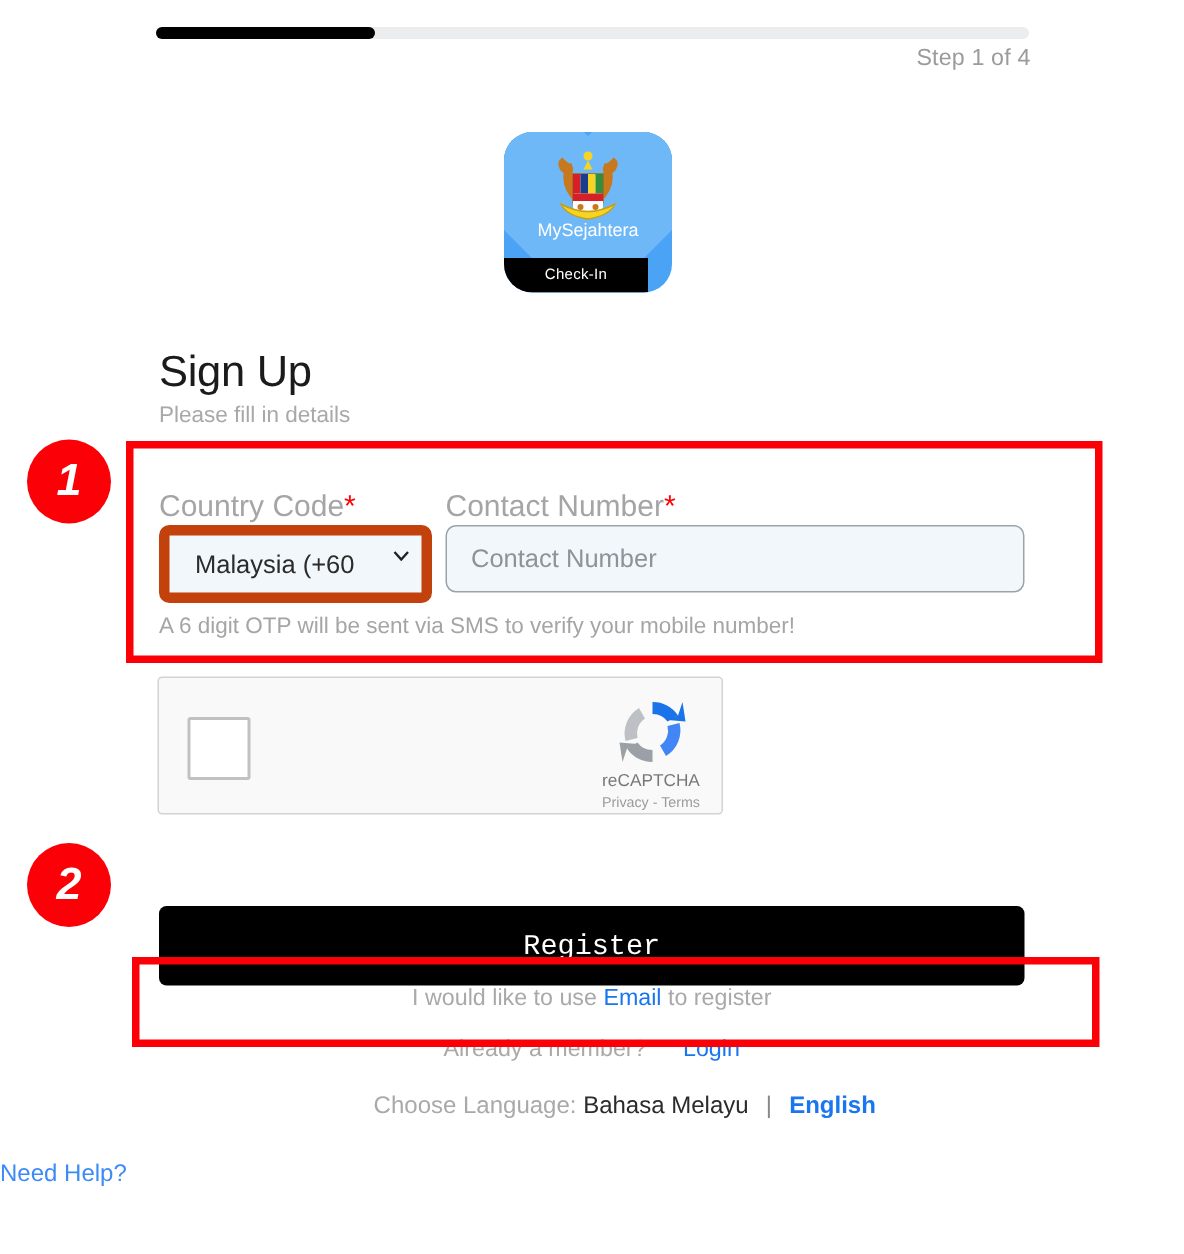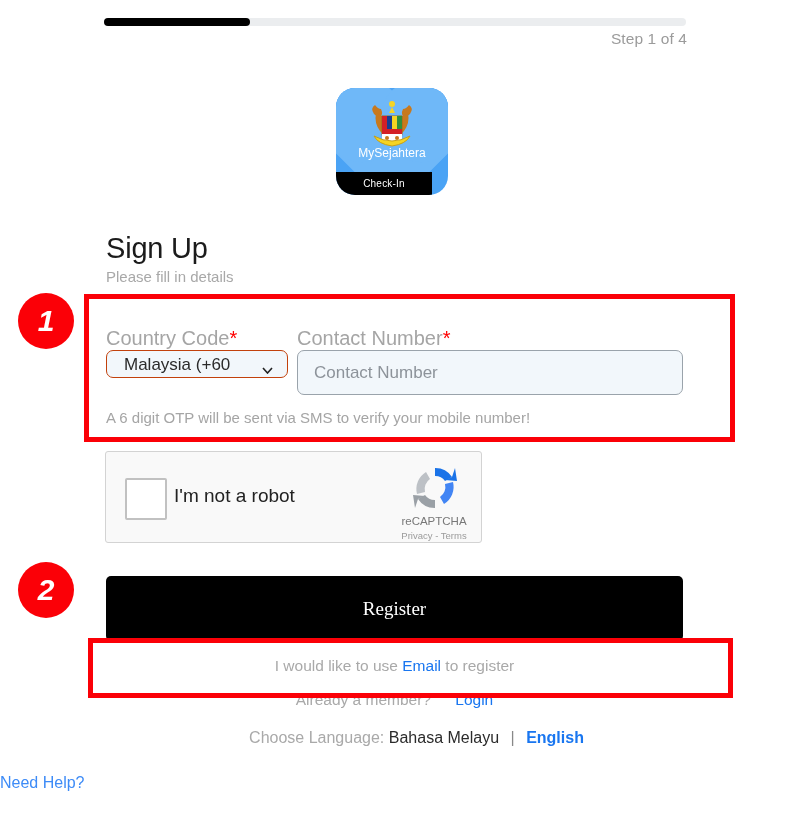--- a/index.html
+++ b/index.html
@@ -141,23 +141,23 @@
     font-size: 20px;
     color: #a5a5a5;
   }
   .req { color: #ff0000; }
 
   .country-select {
     position: absolute;
     left: 106px;
     top: 350px;
     width: 182px;
-    height: 28px;
+    height: 52px;
     background: #f2f7fb;
-    border: 1px solid #c2410c;
+    border: 7px solid #c2410c;
     border-radius: 7px;
     font-size: 17px;
     color: #2b2b2b;
     font-family: "Liberation Sans", sans-serif;
     padding-left: 17px;
     box-sizing: border-box;
     appearance: none;
     -webkit-appearance: none;
   }
   .select-caret {
@@ -246,29 +246,29 @@
     text-align: center;
     font-size: 9.5px;
     color: #9b9b9b;
   }
   .rc-links a { color: #9b9b9b; text-decoration: none; }
 
   
   .register-btn {
     position: absolute;
     left: 106px;
-    top: 576px;
+    top: 604px;
     width: 577px;
-    height: 65px;
+    height: 53px;
     background: #000000;
     color: #ffffff;
     border: none;
     border-radius: 5px;
     font-size: 19px;
-    font-family: Liberation Serif, serif;
+    font-family: Liberation Mono, monospace;
     cursor: pointer;
   }
 
   
   .alt-line {
     position: absolute;
     left: 0; right: 0;
     top: 657px;
     text-align: center;
     font-size: 15.5px;
@@ -383,21 +383,20 @@
 <svg class="select-caret" viewBox="0 0 11 7">
   <path d="M1 1 L5.5 6 L10 1" fill="none" stroke="#222" stroke-width="1.6"></path>
 </svg>
 
 <input class="contact-input" type="text" placeholder="Contact Number" style="">
 
 <div class="otp-hint">A 6 digit OTP will be sent via SMS to verify your mobile number!</div>
 
 <div class="recaptcha">
   <div class="rc-checkbox"></div>
-  <div class="rc-text">I'm not a robot</div>
   <svg class="rc-logo" viewBox="0 0 52 52">
     <path d="M26 6 a20 20 0 0 1 17 9 l-7 4 a12 12 0 0 0 -10 -5 z" fill="#1a73e8"></path>
     <path d="M43 15 l3 -9 l2 13 l-12 -1 z" fill="#1a73e8"></path>
     <path d="M44 20 a20 20 0 0 1 -9 22 l-4 -7 a12 12 0 0 0 5 -13 z" fill="#4285f4"></path>
     <path d="M26 46 a20 20 0 0 1 -17 -9 l7 -4 a12 12 0 0 0 10 5 z" fill="#9aa0a6"></path>
     <path d="M9 37 l-3 9 l-2 -13 l12 1 z" fill="#9aa0a6"></path>
     <path d="M8 32 a20 20 0 0 1 9 -22 l4 7 a12 12 0 0 0 -5 13 z" fill="#bdc1c6"></path>
   </svg>
   <div class="rc-brand">reCAPTCHA</div>
   <div class="rc-links">

